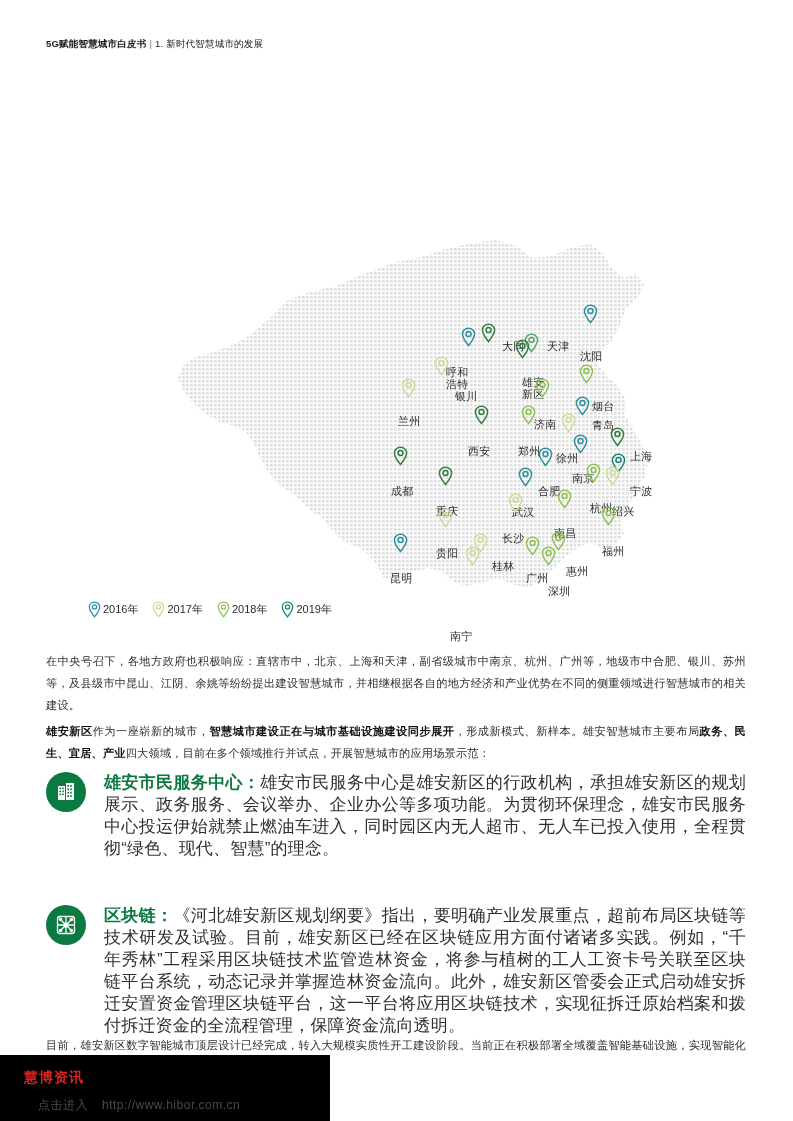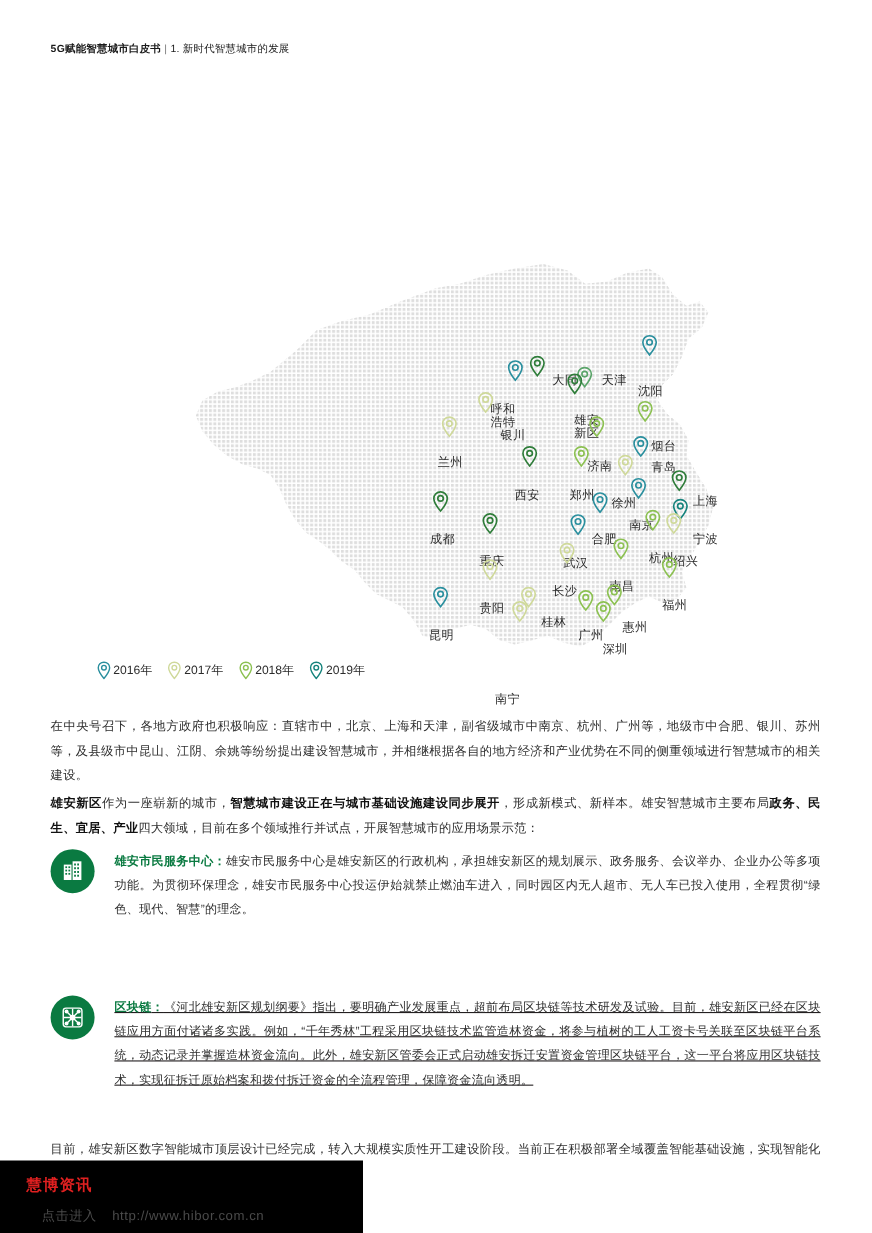--- a/index.html
+++ b/index.html
@@ -62,21 +62,21 @@
   .para b{font-weight:bold;color:#111;}
 
   
   .block{position:absolute;left:46px;width:700px;}
   .bicon{
     position:absolute;left:0;top:0;width:40px;height:40px;border-radius:50%;
     background:#0a7a41;display:flex;align-items:center;justify-content:center;
   }
   .bicon svg{display:block;}
   .btext{
-    margin-left:58px;font-size:11px;line-height:22px;color:#2f2f2f;
+    margin-left:58px;font-size:17px;line-height:22px;color:#2f2f2f;
     text-align:justify;letter-spacing:.2px;
   }
   .btext .lead{font-weight:bold;color:#0a7a41;}
 
   
   .wm{
     position:absolute;left:0;top:1055px;width:330px;height:66px;
     background:#000;overflow:hidden;
   }
   .wm .wmtitle{
@@ -411,21 +411,21 @@
         <rect x="12.4" y="14.2" width="1.6" height="1.8" fill="#0a7a41"></rect>
         <rect x="15.2" y="14.2" width="1.6" height="1.8" fill="#0a7a41"></rect>
       </svg>
     </div>
     <div class="btext">
       <span class="lead">雄安市民服务中心</span><span class="lead">：</span><span>雄安市民服务中心是雄安新区的行政机构，承担雄安新区的规划展示、政务服务、会议举办、企业办公等多项功能。为贯彻环保理念，雄安市民服务中心投运伊始就禁止燃油车进入，同时园区内无人超市、无人车已投入使用，全程贯彻“绿色、现代、智慧”的理念。</span>
     </div>
   </div>
 
 
-  <div class="block" style="top:905px;text-decoration:underline;">
+  <div class="block" style="top:905px;">
     <div class="bicon">
       <svg width="24" height="24" viewBox="0 0 24 24" aria-hidden="true">
         <g stroke="#ffffff" stroke-width="1.3" fill="none">
           <rect x="3.5" y="3.5" width="17" height="17" rx="2.5"></rect>
           <path d="M6.5 6.5 L12 12 L17.5 6.5 M6.5 17.5 L12 12 L17.5 17.5 M12 4 L12 20 M4 12 L20 12"></path>
         </g>
         <circle cx="12" cy="12" r="2.6" fill="#ffffff"></circle>
         <circle cx="6.5" cy="6.5" r="1.8" fill="#ffffff"></circle>
         <circle cx="17.5" cy="6.5" r="1.8" fill="#ffffff"></circle>
         <circle cx="6.5" cy="17.5" r="1.8" fill="#ffffff"></circle>

